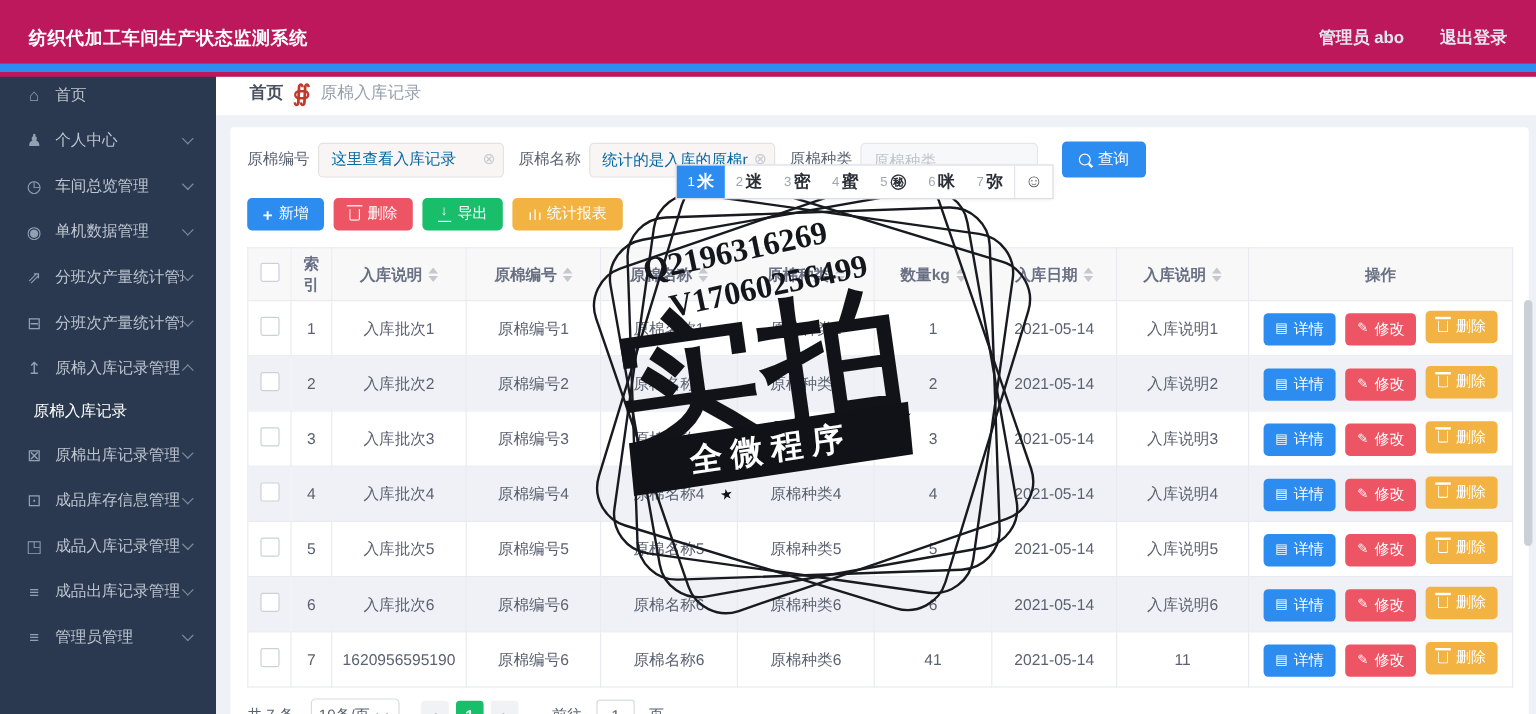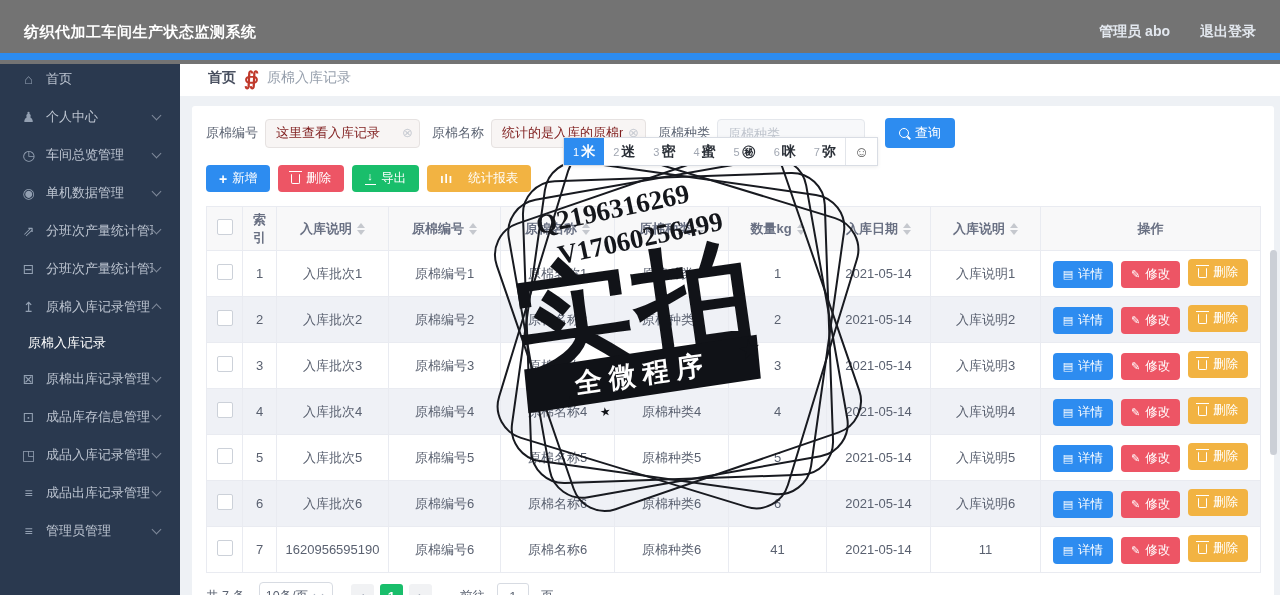--- a/index.html
+++ b/index.html
@@ -3,21 +3,21 @@
 <meta charset="utf-8">
 <style>
   html,body{margin:0;padding:0;}
   body{
     width:1280px;height:595px;overflow:hidden;position:relative;
     background:#eef1f5;
     font-family:"Liberation Sans","DejaVu Sans",sans-serif;
     -webkit-font-smoothing:antialiased;
   }
   
-  .navbar{position:absolute;left:0;top:0;right:0;height:64px;background:#737373;
+  .navbar{position:absolute;left:0;top:0;right:0;height:64px;background:#be185d;
     display:flex;align-items:center;justify-content:space-between;padding:0 24px;box-sizing:border-box;z-index:20;}
   .nav-title{color:#ffffff;font-size:15px;font-weight:700;letter-spacing:.5px;}
   .nav-right{display:flex;align-items:center;gap:30px;color:#e3e8ef;font-size:14px;font-weight:600;}
   .nav-link{cursor:pointer;}
   .blue-strip{position:absolute;left:0;top:53px;right:0;height:7px;background:#2d8cf0;z-index:20;}
   
   .sidebar{position:absolute;left:0;top:60px;bottom:0;width:180px;background:#2a394f;z-index:15;}
   .menu-item{display:flex;align-items:center;height:38px;padding:0 16px 0 20px;color:#bdc5d1;font-size:13px;cursor:pointer;}
   .mi-ico{width:17px;margin-right:9px;color:#93a0b2;font-size:14px;text-align:center;flex:none;}
   .mi-ico.sm{font-size:6px;letter-spacing:1px;}
@@ -33,21 +33,21 @@
   .bc-home{color:#495060;font-weight:700;}
   .bc-seal{color:#c0392b;font-size:19px;font-weight:700;margin:0 8px;font-family:"Liberation Serif",serif;}
   .bc-current{color:#97a0ad;}
   .main-card{position:absolute;left:12px;right:6px;top:46px;bottom:-40px;background:#ffffff;border-radius:3px;
     padding:8px 14px;box-sizing:border-box;}
   
   .search-row{display:flex;align-items:center;height:30px;margin-top:4px;font-size:13px;color:#5b6372;}
   .f-label{white-space:nowrap;margin-right:7px;}
   .input-wrap{position:relative;display:inline-block;margin-right:12px;}
   .input-wrap input{height:29px;border:1px solid #e6e2e1;background:#f8f5f4;border-radius:4px;
-    padding:0 22px 0 10px;font-size:13px;color:#7f1d1d;box-sizing:border-box;width:100%;
+    padding:0 22px 0 10px;font-size:13px;color:#0369a1;box-sizing:border-box;width:100%;
     font-family:"Liberation Sans","DejaVu Sans",sans-serif;outline:none;}
   .input-wrap.plain input{background:#f7f8fa;border-color:#e4e7ec;padding-right:10px;}
   .input-wrap input::placeholder{color:#bfc4cd;}
   .w155{width:155px;} .w148{width:148px;}
   .clear{position:absolute;right:7px;top:7px;color:#c7cbd2;font-size:13px;font-style:normal;line-height:1;cursor:pointer;}
   .query-btn{margin-left:8px;height:30px;padding:0 14px;background:#2d8cf0;border:none;border-radius:4px;
     color:#fff;font-size:13px;display:flex;align-items:center;cursor:pointer;
     font-family:"Liberation Sans","DejaVu Sans",sans-serif;}
   .mag{display:inline-block;width:8px;height:8px;border:1.5px solid #fff;border-radius:50%;position:relative;margin-right:6px;}
   .mag::after{content:"";position:absolute;width:4px;height:1.5px;background:#fff;right:-3px;bottom:-1px;transform:rotate(45deg);}
@@ -65,21 +65,21 @@
   .tbtn{height:27px;padding:0 13px;border:none;border-radius:4px;color:#fff;font-size:12.5px;
     display:flex;align-items:center;cursor:pointer;font-family:"Liberation Sans","DejaVu Sans",sans-serif;}
   .tbtn .pl{font-size:14px;font-weight:700;margin-right:5px;line-height:1;}
   .blue{background:#2d8cf0;} .red{background:#ed5565;} .green{background:#19be6b;} .amber{background:#f2b342;}
   .ico-trash{position:relative;display:inline-block;width:9px;height:10px;border:1.3px solid currentColor;border-top:none;
     border-radius:1px 1px 2px 2px;margin-right:6px;box-sizing:border-box;}
   .ico-trash::before{content:"";position:absolute;left:-3px;right:-3px;top:-3px;height:1.3px;background:currentColor;}
   .ico-dl{position:relative;display:inline-block;width:11px;height:13px;margin-right:5px;}
   .ico-dl::before{content:"↓";position:absolute;top:-1px;left:2px;font-size:11px;font-weight:700;line-height:1;}
   .ico-dl::after{content:"";position:absolute;left:0;right:0;bottom:0;height:1.5px;background:currentColor;}
-  .ico-bars{font-weight:700;font-size:12px;margin-right:15px;letter-spacing:1px;line-height:1;}
+  .ico-bars{font-weight:400;font-size:12px;margin-right:3px;letter-spacing:1px;line-height:1;}
   
   table{border-collapse:collapse;table-layout:fixed;width:1054px;margin-top:14px;font-size:13px;}
   th,td{border:1px solid #e9ebf1;text-align:center;padding:2px 4px;box-sizing:border-box;overflow:hidden;}
   th{height:44px;background:#f8f8f9;color:#697083;font-weight:700;}
   td{height:46px;color:#5a6170;}
   tr.striped td{background:#eff1f6;}
   .th-inner{vertical-align:middle;}
   .sorts{display:inline-flex;flex-direction:column;margin-left:5px;vertical-align:middle;gap:2px;}
   .caret{width:0;height:0;border-left:4px solid transparent;border-right:4px solid transparent;}
   .caret.up{border-bottom:5px solid #c5c8ce;}

